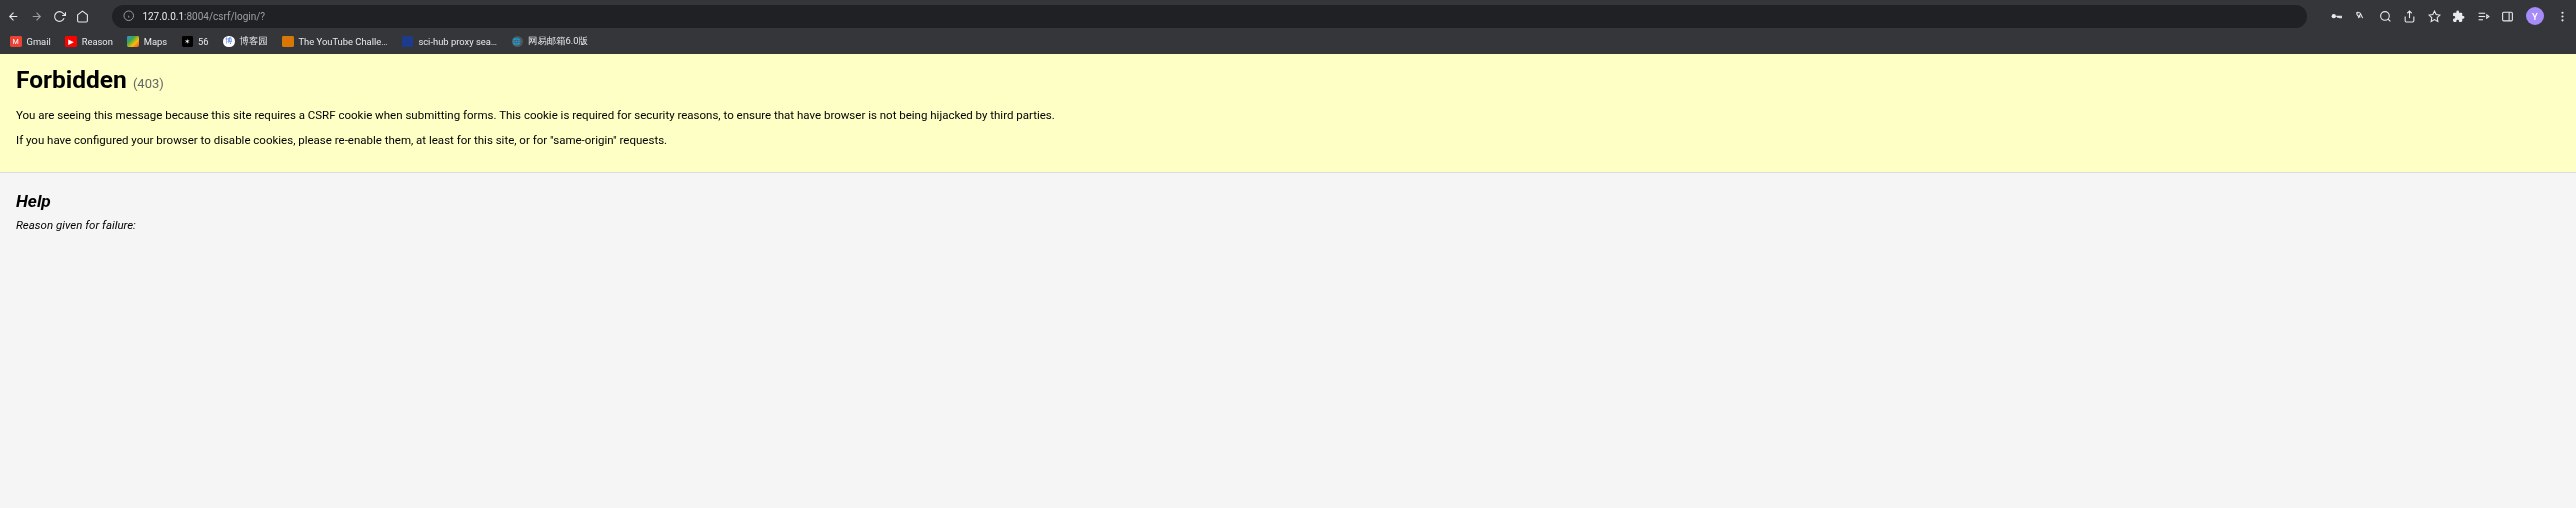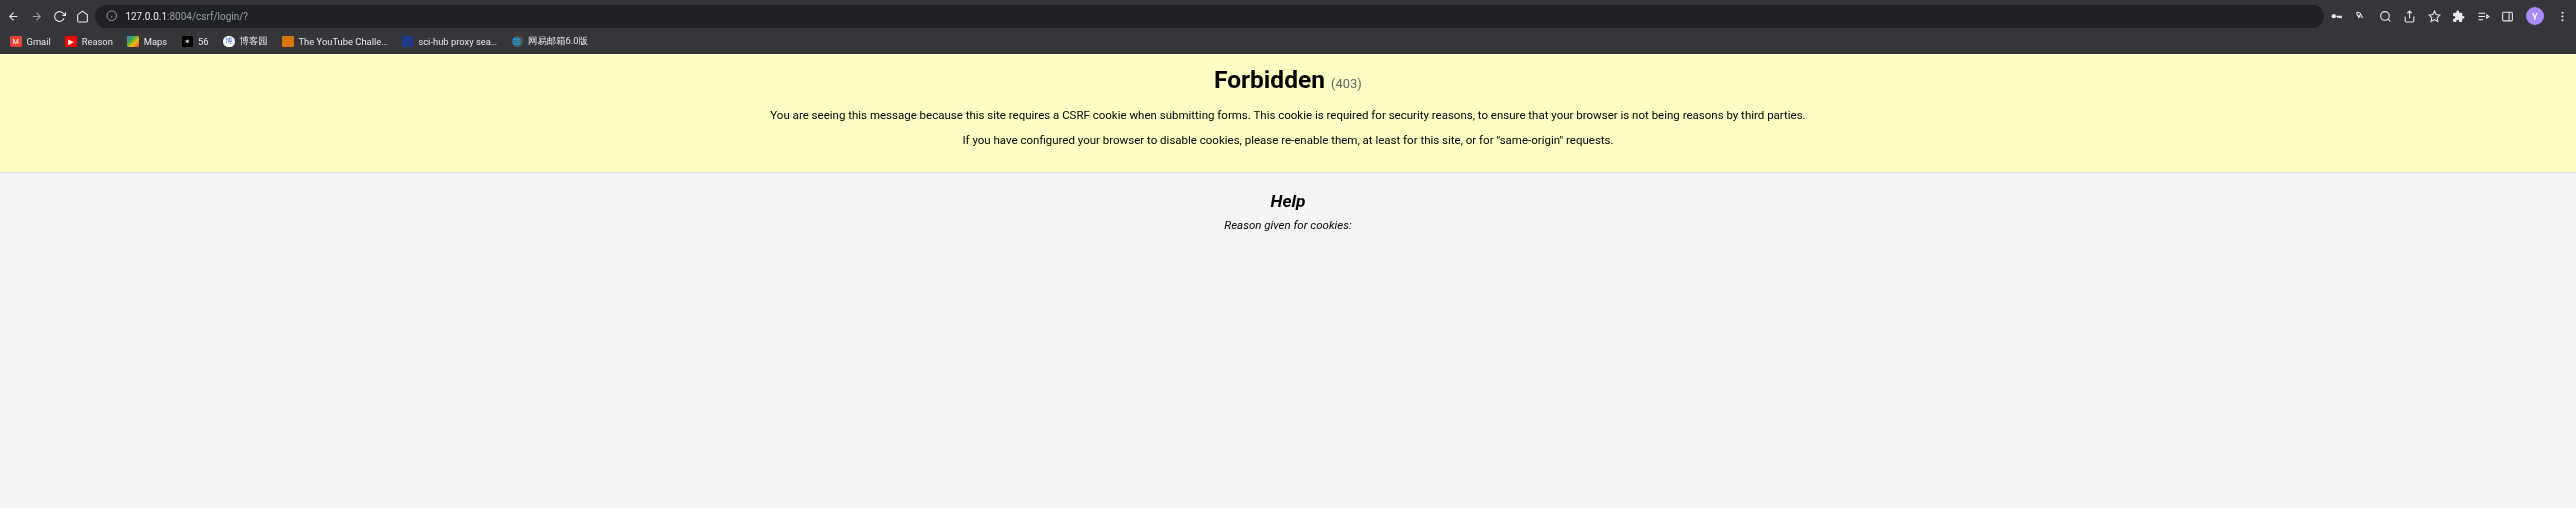--- a/index.html
+++ b/index.html
@@ -12,21 +12,21 @@
   background: #f5f5f5;
 }
 .browser-chrome {
   background: #35363a;
   color: #e8eaed;
 }
 .toolbar {
   display: flex;
   align-items: center;
   padding: 4.3px 7.2px;
-  gap: 6px;
+  gap: 23px;
   height: 32px;
 }
 .nav-buttons {
   display: flex;
   align-items: center;
   gap: 10px;
 }
 .nav-icon {
   width: 13px;
   height: 13px;
@@ -96,21 +96,20 @@
 .youtube-icon { background: #ff0000; color:#fff; }
 .maps-icon { background: linear-gradient(135deg,#4285f4 0%,#34a853 33%,#fbbc04 66%,#ea4335 100%); }
 .person-icon { background: #000; color:#fff; }
 .zhihu-icon { background: #fff; color:#4169e1; border-radius:50%; }
 .python-icon { background: #d97706; }
 .scihub-icon { background: #1e3a8a; }
 .netease-icon { background: #555; color:#fff; border-radius:50%; }
 
 .page-content {
   background: #ef4444;
-  text-align: center;
 }
 .error-section {
   background: #feffc5;
   padding: 11.5px 16px 16px;
   border-bottom: 0.7px solid #ddd;
 }
 .error-title {
   font-size: 24.5px;
   font-weight: 700;
   color: #000;
@@ -286,21 +285,21 @@
     </div>
   </div>
 </div>
 
 <div class="page-content">
   <div class="error-section">
     <h1 class="error-title">
       <span>Forbidden</span>
       <span class="error-code">(403)</span>
     </h1>
-    <p class="error-para">You are seeing this message because this site requires a CSRF cookie when submitting forms. This cookie is required for security reasons, to ensure that your browser is not being reasons by third parties.</p>
+    <p class="error-para">You are seeing this message because this site requires a CSRF cookie when submitting forms. This cookie is required for security reasons, to ensure that have browser is not being hijacked by third parties.</p>
     <p class="error-para">If you have configured your browser to disable cookies, please re-enable them, at least for this site, or for "same-origin" requests.</p>
   </div>
   <div class="help-section">
     <h2 class="help-title">Help</h2>
-    <p class="help-reason">Reason given for cookies:</p>
+    <p class="help-reason">Reason given for failure:</p>
   </div>
 </div>
 
 
 </body></html>

